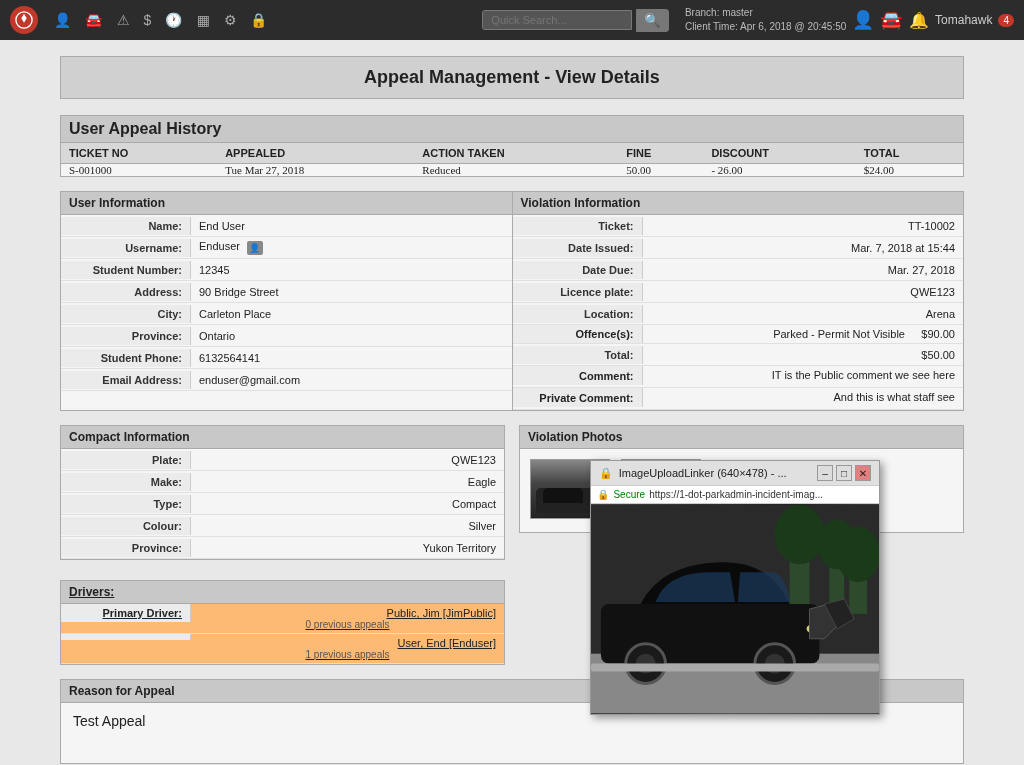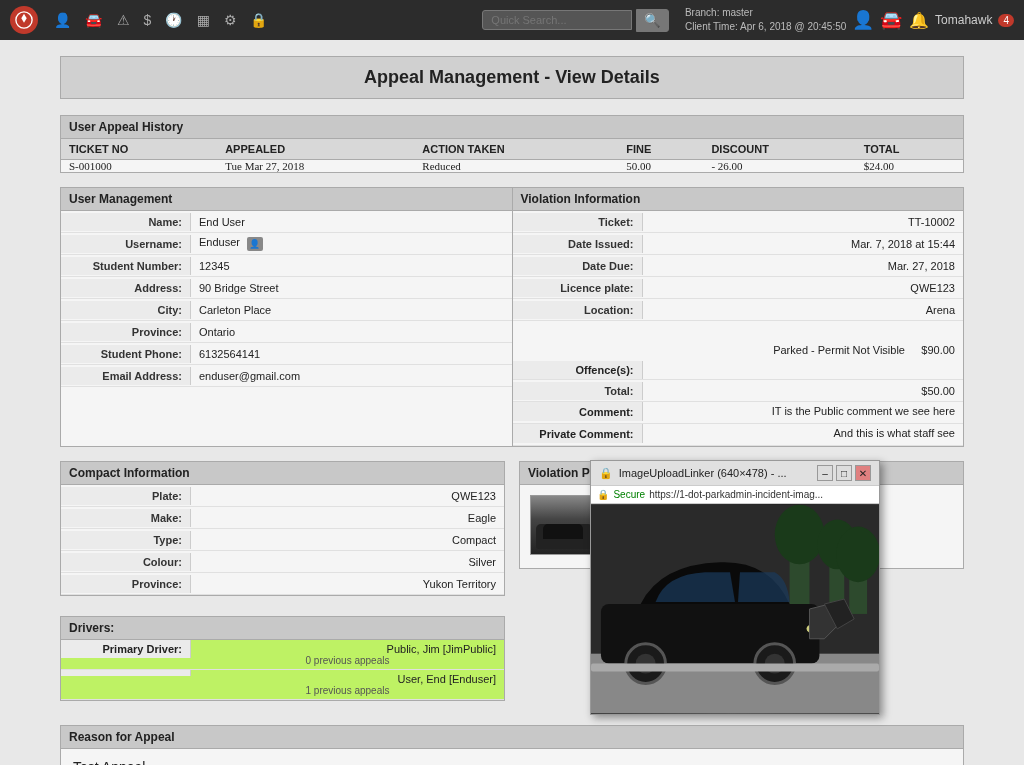--- a/index.html
+++ b/index.html
@@ -66,21 +66,21 @@
     
     .section {
       border: 1px solid #aaa;
       margin-bottom: 14px;
       background: #f5f5f5;
     }
     .section-header {
       background: #c8c8c8;
       padding: 4px 8px;
       font-weight: bold;
-      font-size: 12px;
+      font-size: 16px;
       border-bottom: 1px solid #aaa;
     }
 
     
     .history-table {
       width: 100%;
       border-collapse: collapse;
     }
     .history-table th {
       background: #d8d8d8;
@@ -152,22 +152,22 @@
       width: 80px; height: 60px;
       background: #666;
       display: inline-block;
       overflow: hidden;
       margin: 6px;
       border: 1px solid #999;
     }
 
     .drivers-section {
       border: 1px solid #aaa;
-      background: #bef264;
-      margin-bottom: 10px;
+      background: #fdba74;
+      text-decoration: underline;
     }
     .driver-label {
       font-weight: bold;
       font-size: 11px;
       background: #ebebeb;
       border-right: 1px solid #ccc;
       padding: 3px 8px;
       text-align: right;
       width: 130px;
       min-width: 130px;
@@ -246,21 +246,21 @@
     }
     .offence-label {
       width: 130px; min-width: 130px;
       text-align: right;
       padding: 3px 8px;
       font-weight: bold;
       font-size: 11px;
       background: #ebebeb;
       border-right: 1px solid #ccc;
       align-self: stretch;
-      display: flex; align-items: center; justify-content: flex-end; margin-top: 40px;
+      display: flex; align-items: center; justify-content: flex-end;
     }
     .offence-value {
       flex: 1;
       padding: 3px 8px;
       font-size: 11px;
       text-align: right;
     }
     .offence-fine {
       padding: 3px 8px;
       font-size: 11px;
@@ -365,21 +365,21 @@
           <td>$24.00</td>
         </tr>
       </tbody>
     </table>
   </div>
 
   <div class="section">
     <div class="info-columns">
 
       <div class="info-col">
-        <div class="info-col-header">User Management</div>
+        <div class="info-col-header">User Information</div>
         <div class="info-row">
           <div class="info-label">Name:</div>
           <div class="info-value left">End User</div>
         </div>
         <div class="info-row">
           <div class="info-label">Username:</div>
           <div class="info-value left">
             <span>Enduser</span>
             <span class="username-icon">👤</span>
           </div>

